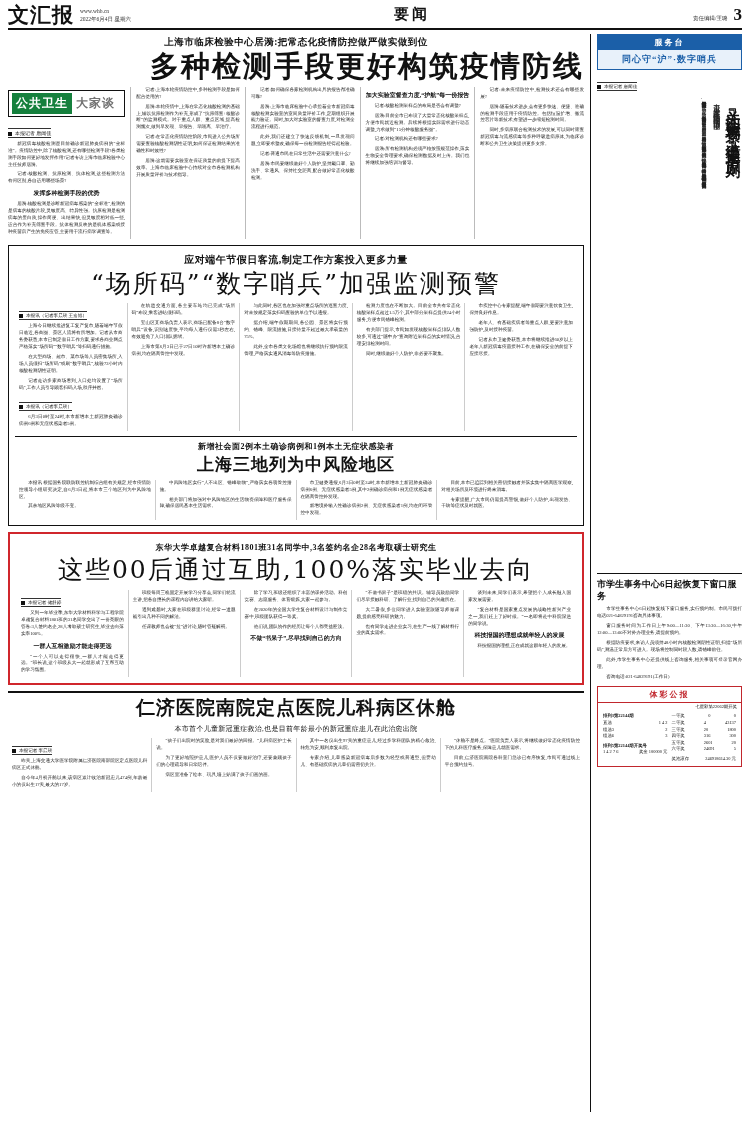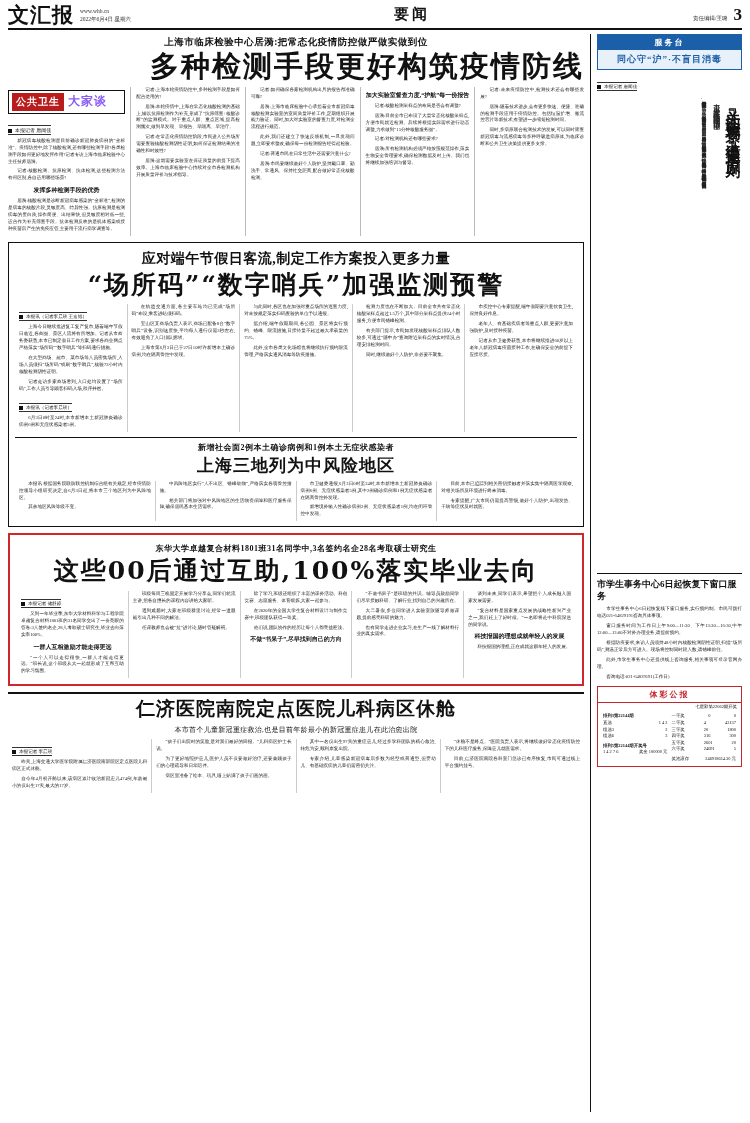--- a/index.html
+++ b/index.html
@@ -26,37 +26,37 @@
   .right-col{width:158px;margin-left:6px;border-left:1px solid #111;padding-left:6px;position:relative;}
 
   
   .tiny{font-size:4.6px;line-height:1.5;text-align:justify;color:#222;}
   .tiny p{margin:0 0 3px 0;text-indent:2em;}
   .col-rule{border-left:1px solid #bbb;}
 
   
   .shoulder{font-size:9.5px;font-weight:bold;text-align:center;letter-spacing:.5px;margin:2px 0 2px;}
   .h-main{font-size:29px;font-weight:bold;text-align:right;letter-spacing:2px;line-height:1.1;margin:2px 0 4px;font-family:"DejaVu Serif",serif;}
-  .h-main2{font-size:25px;font-weight:bold;text-align:center;letter-spacing:2px;line-height:1.15;margin:3px 0 5px;font-family:"DejaVu Serif",serif;}
+  .h-main2{font-size:25px;font-weight:normal;text-align:center;letter-spacing:2px;line-height:1.15;margin:3px 0 5px;font-family:"DejaVu Serif",serif;}
   .h-main3{font-size:17px;font-weight:bold;text-align:center;letter-spacing:1px;line-height:1.15;margin:3px 0 5px;font-family:"DejaVu Serif",serif;}
   .h-sub{font-size:7px;text-align:center;margin:2px 0 3px;letter-spacing:.3px;}
 
   .byline{font-size:5px;border-top:1px solid #333;border-bottom:1px solid #333;padding:1px 0;margin:0 0 3px 0;display:inline-block;}
   .byline-sq{display:inline-block;width:4px;height:4px;background:#111;margin-right:3px;vertical-align:middle;}
 
   .section1{display:flex;gap:5px;margin-top:2px;}
   .s1-c1{width:122px;}
   .s1-c2{width:108px;padding-left:5px;}
   .s1-c3{width:108px;padding-left:5px;}
   .s1-c4{width:108px;padding-left:5px;}
   .s1-c5{width:108px;padding-left:5px;}
 
   .tag-box{border:1px solid #111;display:flex;align-items:center;padding:2px 3px;margin:3px 0 4px;}
-  .tag-blue{background:#b91c1c;color:#fff;font-size:10px;font-weight:bold;padding:2px 4px;letter-spacing:1px;}
-  .tag-red{color:#8b5cf6;font-size:12px;font-weight:bold;margin-left:4px;letter-spacing:1px;font-family:"DejaVu Serif",serif;}
+  .tag-blue{background:#15803d;color:#fff;font-size:12px;font-weight:bold;padding:2px 4px;letter-spacing:1px;}
+  .tag-red{color:#737373;font-size:12px;font-weight:bold;margin-left:4px;letter-spacing:1px;font-family:"DejaVu Serif",serif;}
   .inline-head{font-size:6px;font-weight:bold;text-align:center;margin:4px 0 3px;}
 
   
   .boxed{border:1px solid #111;padding:5px 6px;margin-top:6px;}
   .boxed-red{border:2px solid #d0262c;padding:6px 7px;margin-top:6px;}
 
   .cols5{display:flex;margin-top:4px;}
   .cols5 > div{padding:0 4px;}
   .cols5 > div + div{border-left:1px solid #ccc;}
 
@@ -160,21 +160,21 @@
               <p>记者:未来疫情防控中,检测技术还会有哪些发展?</p>
               <p>居漪:随着技术进步,会有更多快速、便捷、准确的检测手段应用于疫情防控。包括恒温扩增、微流控芯片等新技术,有望进一步缩短检测时间。</p>
               <p>同时,多病原联合检测技术的发展,可以同时筛查新冠病毒与流感病毒等多种呼吸道病原体,为临床诊断和公共卫生决策提供更多支撑。</p>
             </div>
           </div>
         </div>
       </div>
 
       <div class="boxed">
         <div>
-          <div class="shoulder" style="font-size:14px">应对端午节假日客流,制定工作方案投入更多力量</div>
+          <div class="shoulder" style="font-size:10px">应对端午节假日客流,制定工作方案投入更多力量</div>
           <div class="h-main2">“场所码”“数字哨兵”加强监测预警</div>
           <div class="cols5">
             <div style="width:20%">
               <div class="byline" style="font-size:4.6px"><span class="byline-sq"></span><span>本报讯（记者李晨琰 王嘉旭）</span></div>
               <div class="tiny">
                 <p>上海今日继续推进复工复产复市,随着端午节假日临近,各商圈、景区人流将有所增加。记者从市商务委获悉,本市已制定假日工作方案,要求各商业网点严格落实“场所码”“数字哨兵”等扫码通行措施。</p>
                 <p>在大型商场、超市、菜市场等人员密集场所,入场人员须扫“场所码”或刷“数字哨兵”,核验72小时内核酸检测阴性证明。</p>
                 <p>记者走访多家商场看到,入口处均设置了“场所码”,工作人员引导顾客扫码入场,秩序井然。</p>
               </div>
               <div class="byline" style="font-size:4.6px;margin-top:4px"><span class="byline-sq"></span><span>本报讯（记者李晨琰）</span></div>
@@ -329,21 +329,21 @@
           </div>
         </div>
       </div>
 
     </div>
 
     <div class="right-col">
 
       <div class="svc-head">
         <div class="svc-top">服务台</div>
-        <div class="svc-bot">同心守“沪”·不盲目消毒</div>
+        <div class="svc-bot">同心守“沪”·数字哨兵</div>
       </div>
 
       <div class="byline" style="font-size:4.6px"><span class="byline-sq"></span><span>本报记者 唐闻佳</span></div>
 
       <div class="vert-wrap">
         <div class="vtitle">关注『四大场景』,遵循『三不』原则</div>
         <div class="vsub">市爱卫办发出常态化疫情防控期间清洁消毒提示</div>
         <div class="vbody">市爱卫办近日发出常态化疫情防控期间清洁消毒提示,提醒市民重点关注家庭居室、办公场所、公共场所、公共交通工具等四大场景的清洁消毒。提示指出,要遵循“三不”原则:不过度消毒、不盲目消毒、不使用不合格消毒产品。日常以清洁为主、预防性消毒为辅,保持室内空气流通,做好手卫生。对于高频接触的门把手、电梯按钮、水龙头等物体表面,可用含氯消毒剂擦拭消毒,作用30分钟后用清水擦净。使用消毒剂时应做好个人防护,避免接触皮肤和眼睛,不得将不同消毒剂混合使用,以免产生有毒气体。居家消毒应谨慎使用酒精,不得大面积喷洒,远离火源。</div>
       </div>
 

